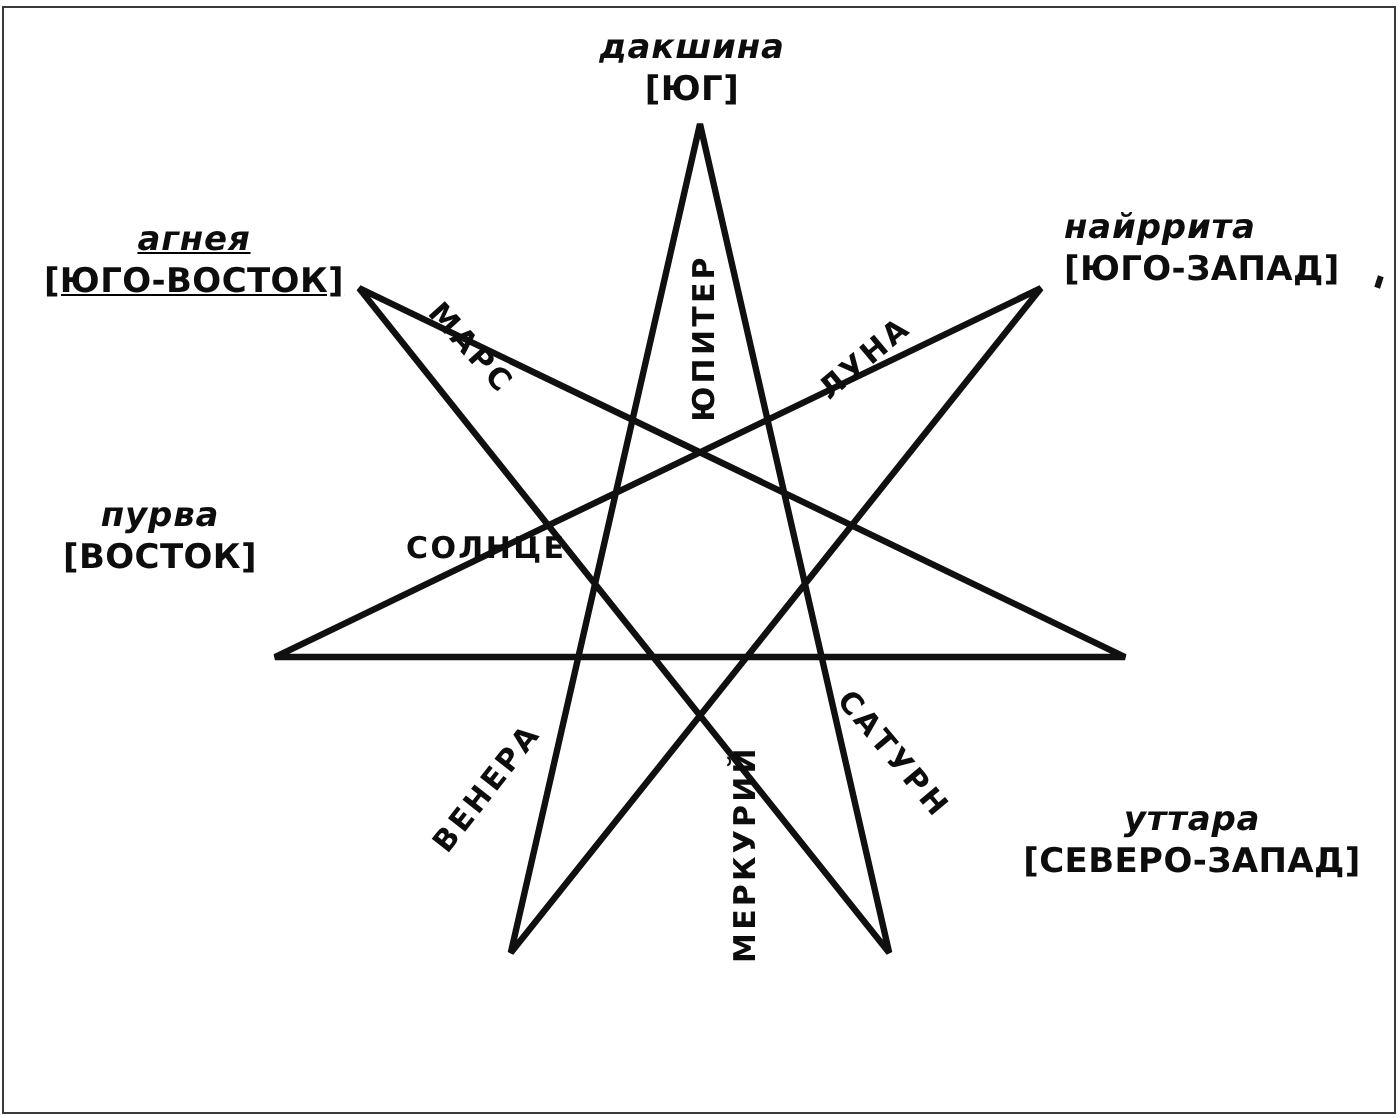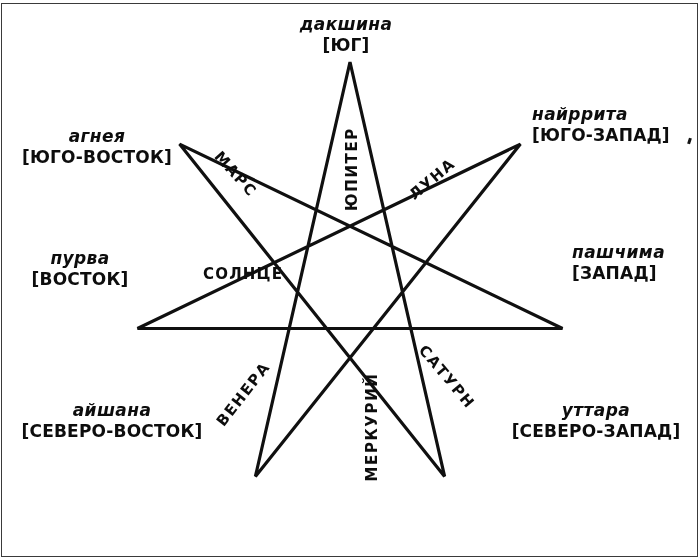--- a/index.html
+++ b/index.html
@@ -56,21 +56,21 @@
   .dir-bracket {
     display: block;
     font-family: "DejaVu Sans", sans-serif;
     font-weight: bold;
     font-size: 17px;
     letter-spacing: 0.2px;
     color: #0d0d0d;
     margin-top: 1px;
   }
   #dir-south  { left: 254px; top: 14px;  width: 184px; }
-  #dir-se     { left: 8px;   top: 126px; width: 178px; }
+  #dir-se     { left: 8px;   top: 110px; width: 178px; text-decoration: underline; }
   #dir-sw     { left: 524px; top: 104px; width: 176px; text-align: left; padding-left: 8px; }
   #dir-east   { left: 10px;  top: 248px; width: 140px; }
   #dir-west   { left: 572px; top: 242px; width: 128px; text-align: left; }
   #dir-ne     { left: 6px;   top: 400px; width: 212px; }
   #dir-nw     { left: 492px; top: 400px; width: 208px; }
   #dir-north  { left: 268px; top: 486px; width: 176px; }
 
   
   #stray-mark {
     position: absolute;
@@ -126,29 +126,21 @@
     <span class="dir-name">найррита</span>
     <span class="dir-bracket">[ЮГО-ЗАПАД]</span>
   </div>
   <div id="stray-mark"></div>
 
   <div class="dir-label" id="dir-east">
     <span class="dir-name">пурва</span>
     <span class="dir-bracket">[ВОСТОК]</span>
   </div>
 
-  <div class="dir-label" id="dir-west">
-    <span class="dir-name">пашчима</span>
-    <span class="dir-bracket">[ЗАПАД]</span>
-  </div>
 
-  <div class="dir-label" id="dir-ne">
-    <span class="dir-name">айшана</span>
-    <span class="dir-bracket">[СЕВЕРО-ВОСТОК]</span>
-  </div>
 
   <div class="dir-label" id="dir-nw">
     <span class="dir-name">уттара</span>
     <span class="dir-bracket">[СЕВЕРО-ЗАПАД]</span>
   </div>
 
 
   <div class="planet" id="planet-jupiter" style="transform: rotate(-90deg);">ЮПИТЕР</div>
   <div class="planet" id="planet-mars" style="transform: rotate(48deg);">МАРС</div>
   <div class="planet" id="planet-moon" style="transform: rotate(-40deg);">ЛУНА</div>

